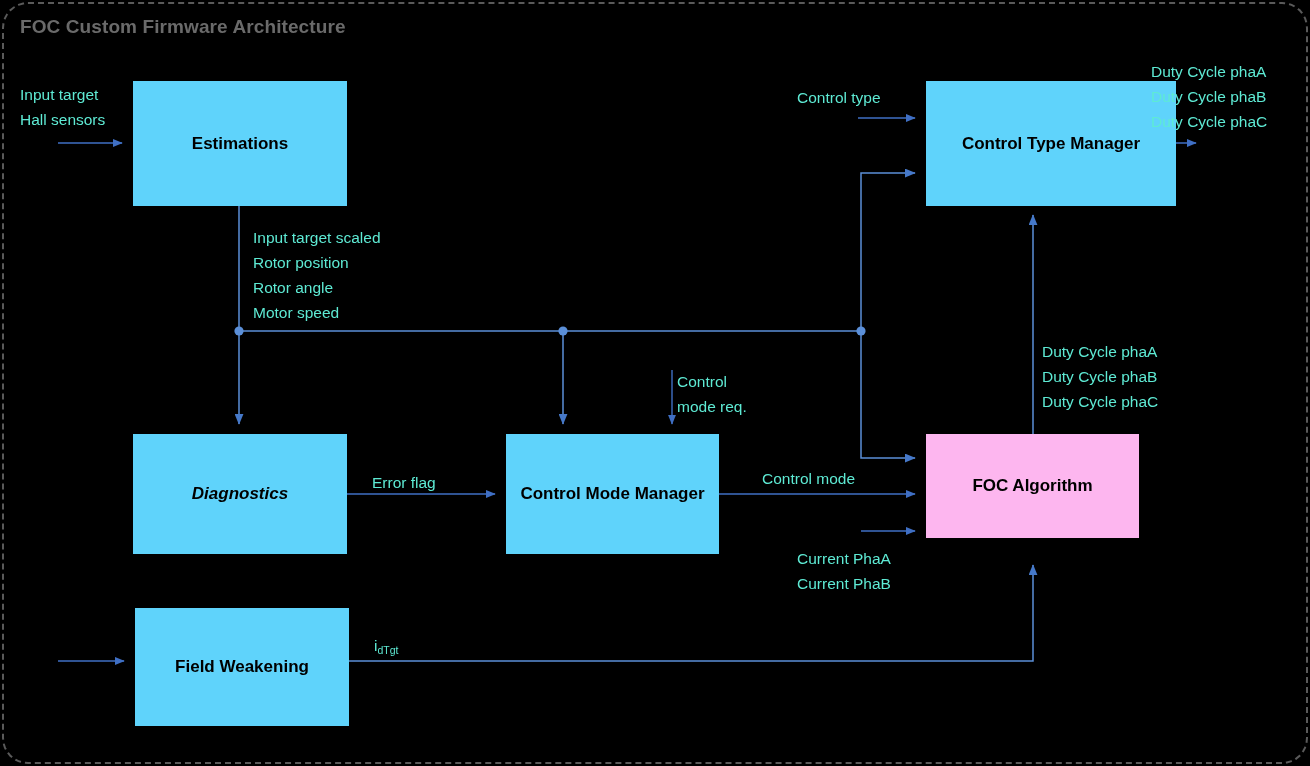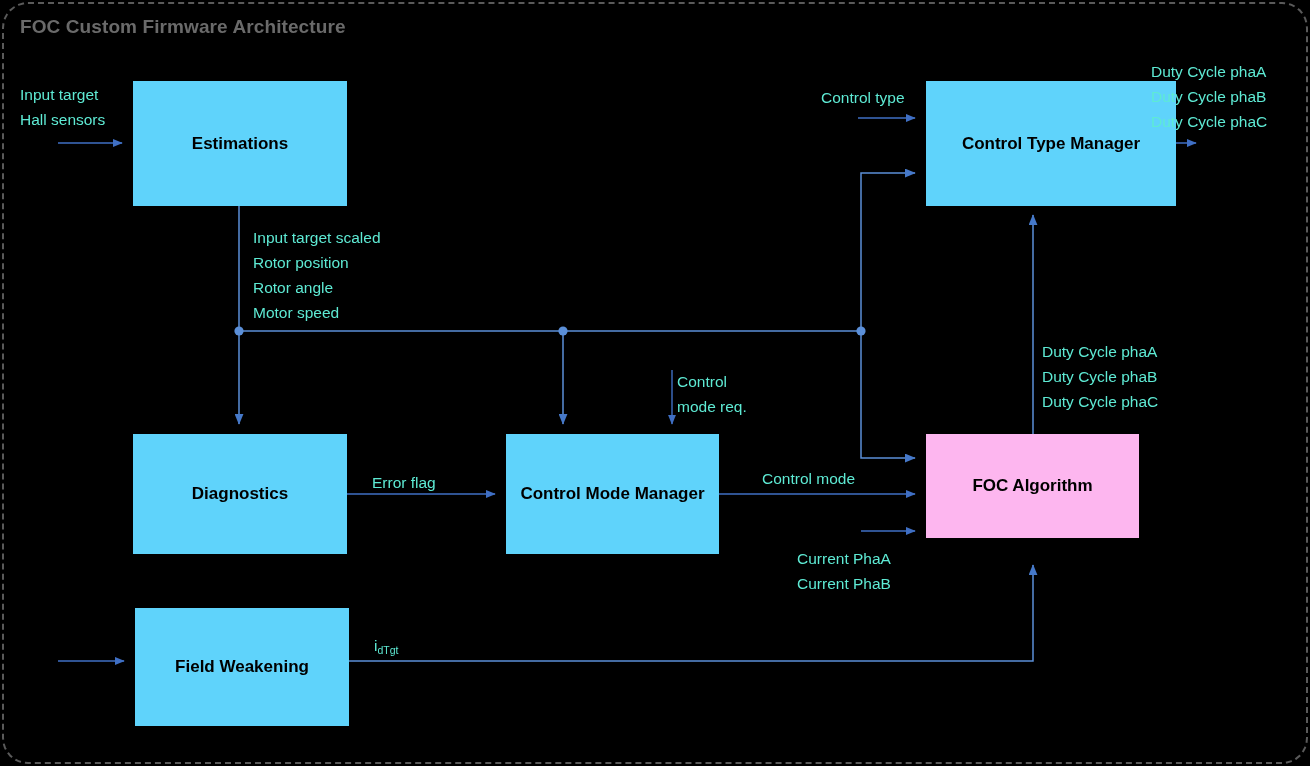--- a/index.html
+++ b/index.html
@@ -128,21 +128,21 @@
       <circle cx="239" cy="331" r="4.6"></circle>
       <circle cx="563" cy="331" r="4.6"></circle>
       <circle cx="861" cy="331" r="4.6"></circle>
     </g>
   </svg>
 
   <div class="block cyan" style="left:133px; top:81px; width:214px; height:125px;">
     <span>Estimations</span>
   </div>
 
-  <div class="block cyan" style="left:133px; top:434px; width:214px; height:120px;">
+  <div class="block cyan" style="left:133px; top:434px; width:214px; height:120px;font-style:italic;">
     <span>Diagnostics</span>
   </div>
 
   <div class="block cyan" style="left:135px; top:608px; width:214px; height:118px;">
     <span>Field Weakening</span>
   </div>
 
   <div class="block cyan" style="left:506px; top:434px; width:213px; height:120px;">
     <span>Control Mode
 Manager</span>
@@ -163,21 +163,21 @@
   <div class="sig" style="left:253px; top:225px;">Input target scaled
 Rotor position
 Rotor angle
 Motor speed</div>
   <div class="sig" style="left:372px; top:470px;">Error flag</div>
   <div class="sig" style="left:677px; top:369px;">Control
 mode req.</div>
   <div class="sig" style="left:742px; top:466px;margin-left:20px;">Control mode</div>
   <div class="sig" style="left:797px; top:546px;">Current PhaA
 Current PhaB</div>
-  <div class="sig" style="left:797px; top:85px;margin-left:24px;">Control type</div>
+  <div class="sig" style="left:797px; top:85px;">Control type</div>
   <div class="sig" style="left:1151px; top:59px;">Duty Cycle phaA
 Duty Cycle phaB
 Duty Cycle phaC</div>
   <div class="sig" style="left:1042px; top:339px;">Duty Cycle phaA
 Duty Cycle phaB
 Duty Cycle phaC</div>
   <div class="sig" style="left:374px; top:633px;">i<sub>dTgt</sub></div>
 
 </div>
 

